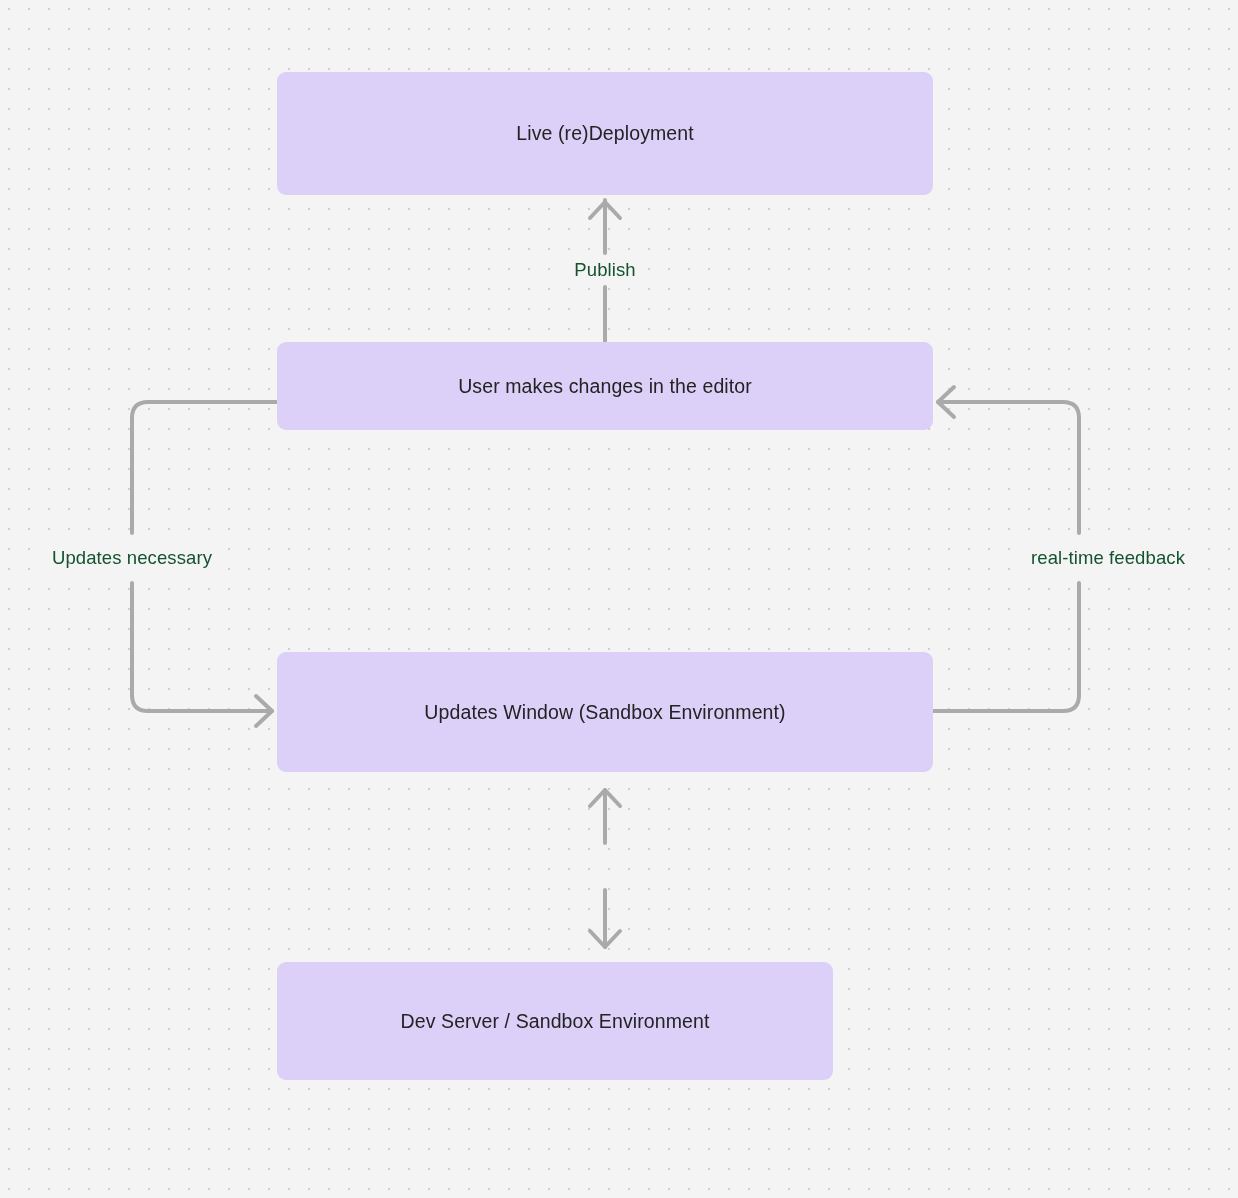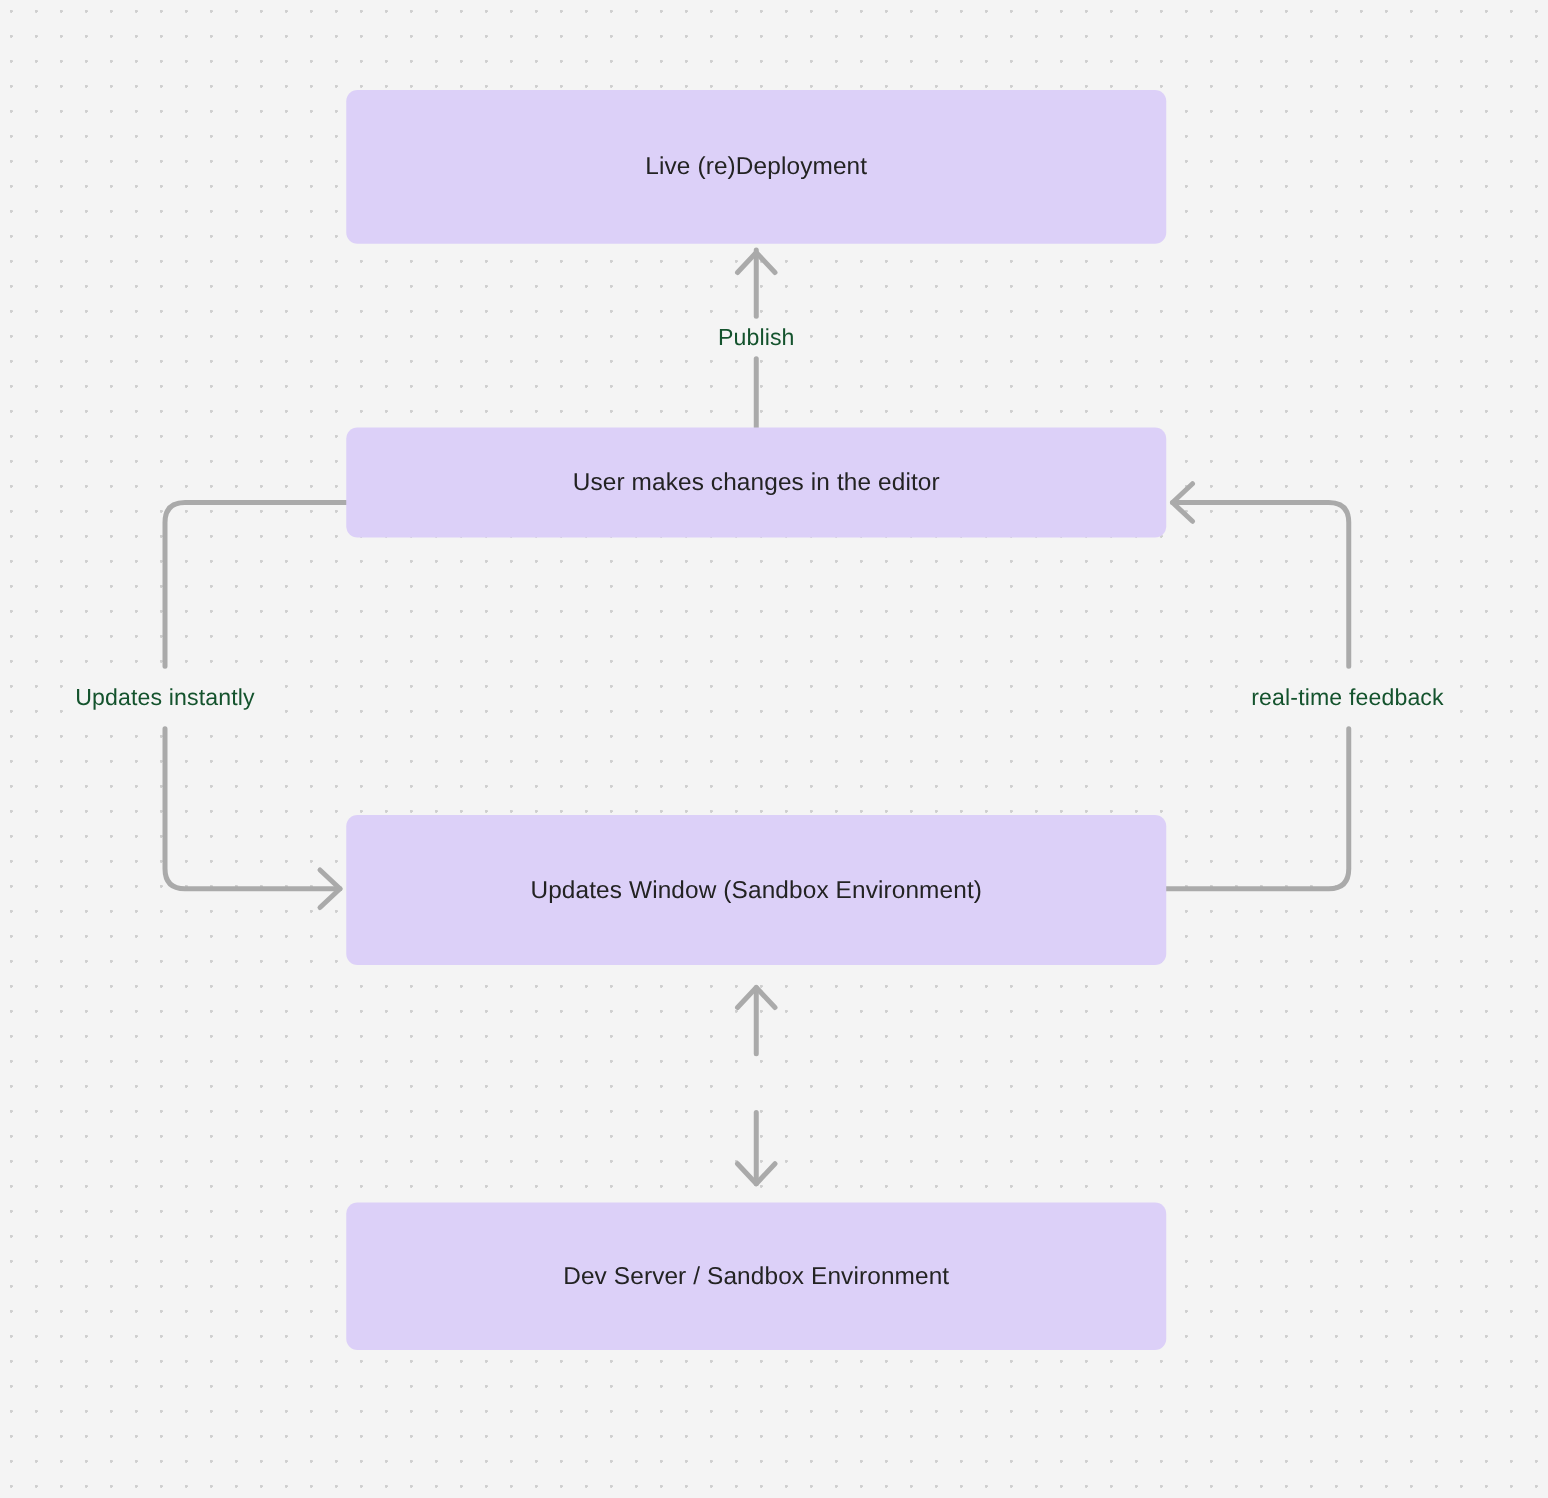--- a/index.html
+++ b/index.html
@@ -93,24 +93,24 @@
   </div>
 
   <div class="node" style="left:277px; top:342px; width:656px; height:88px;">
     <span class="node-label">User makes changes in the editor</span>
   </div>
 
   <div class="node" style="left:277px; top:652px; width:656px; height:120px;">
     <span class="node-label">Updates Window (Sandbox Environment)</span>
   </div>
 
-  <div class="node" style="left:277px; top:962px; width:656px; height:118px;">
+  <div class="node" style="left:277px; top:962px; width:556px; height:118px;">
     <span class="node-label">Dev Server / Sandbox Environment</span>
   </div>
 
   <div class="edge-label el-center" style="left:605px; top:270px;">Publish</div>
 
-  <div class="edge-label el-center" style="left:132px; top:558px;">Updates instantly</div>
+  <div class="edge-label el-center" style="left:132px; top:558px;">Updates necessary</div>
 
-  <div class="edge-label el-center" style="left:1078px; top:558px;">real-time feedback</div>
+  <div class="edge-label el-center" style="left:1108px; top:558px;">real-time feedback</div>
 
 
 </div>
 
 </body></html>

